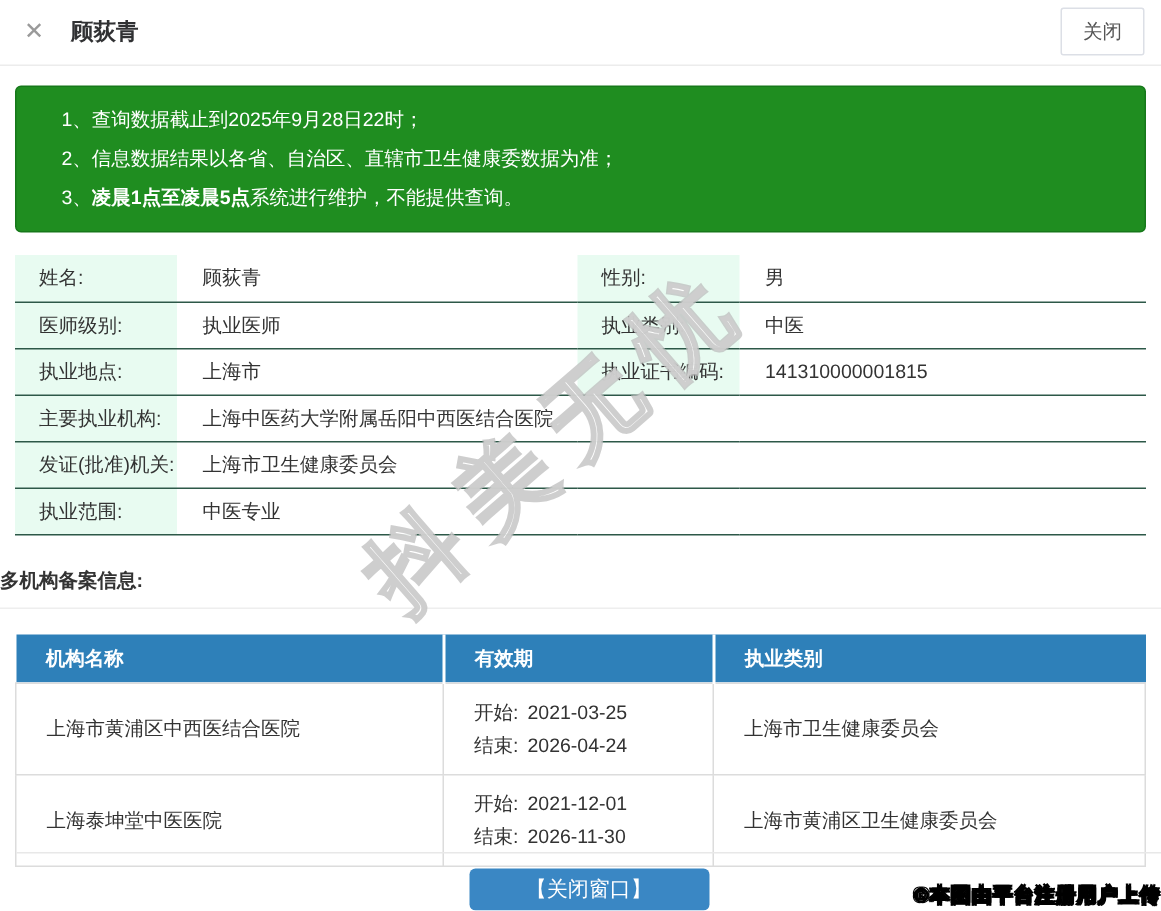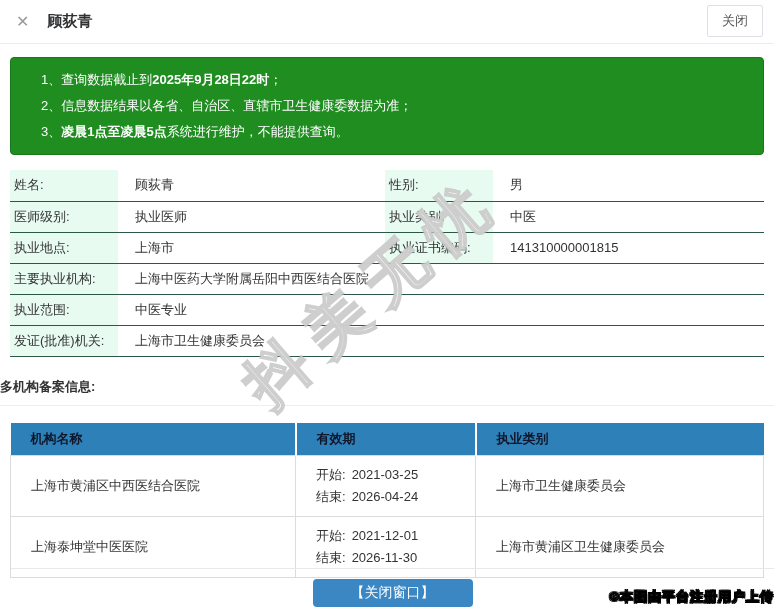--- a/index.html
+++ b/index.html
@@ -34,36 +34,36 @@
     color:#fff; padding:9px 10px 9px 30px; line-height:26px;
   }
   
   .info-table {
     width:754px; margin:15px 10px 0 10px;
     border-collapse:collapse; table-layout:fixed;
   }
   .info-table td { height:31px; vertical-align:middle; }
   .info-table tr { border-bottom:1px solid var(--row-border,#2d5848); }
   .info-table .lab {
-    background:var(--label-bg,#e8fbf1); padding-left:4px; color:#333;
+    background:var(--label-bg,#e8fbf1); padding-left:16px; color:#333;
   }
   .info-table .val { padding-left:17px; color:#333; }
   
   .filing-heading {
     text-align:left; font-weight:bold; margin-top:21px; color:#333;
   }
   .light-hr {
     border:none; border-top:1px solid #eeeeee; margin:9px 0 0 0;
   }
   .filing-table {
     width:754px; margin:17px 10px 0 10px;
     border-collapse:collapse; table-layout:fixed;
   }
   .filing-table th {
-    background:var(--table-header-blue,#2e80b9); color:#0f172a;
+    background:var(--table-header-blue,#2e80b9); color:#ffffff;
     font-weight:bold; text-align:left; padding:7px 0 7px 20px;
     border-right:2px solid #fff; font-size:13px;
   }
   .filing-table th:last-child { border-right:none; }
   .filing-table td {
     border:1px solid #dcdcdc; padding:8px 8px 8px 20px;
     vertical-align:middle; color:#333; background:#fff;
   }
   .validity-line { line-height:22px; white-space:nowrap; }
   .validity-line .vlab { margin-right:6px; }
@@ -101,21 +101,21 @@
 <body>
 
 <div class="topbar">
   <span class="x-icon">✕</span>
   <span class="page-title">顾荻青</span>
   <button class="close-btn">关闭</button>
 </div>
 
 <div class="notice">
   <div>
-      <div class="notice-line"><span>1、查询数据截止到</span><span style="font-weight: bold;">2025年9月28日22时</span><span>；</span></div>
+      <div class="notice-line"><span>1、查询数据截止到</span><span style="font-weight: normal;">2025年9月28日22时</span><span>；</span></div>
       <div class="notice-line"><span>2、信息数据结果以各省、自治区、直辖市卫生健康委数据为准；</span></div>
       <div class="notice-line"><span>3、</span><span style="font-weight: bold;">凌晨1点至凌晨5点</span><span>系统进行维护，不能提供查询。</span></div>
     </div>
 </div>
 
 <table class="info-table">
   <colgroup>
       <col style="width:108px">
       <col style="width:267px">
       <col style="width:108px">
@@ -138,26 +138,26 @@
         <td class="lab">执业地点:</td>
         <td class="val">上海市</td>
         <td class="lab">执业证书编码:</td>
         <td class="val">141310000001815</td>
       </tr>
       <tr>
         <td class="lab">主要执业机构:</td>
         <td class="val" colspan="3">上海中医药大学附属岳阳中西医结合医院</td>
       </tr>
       <tr>
+        <td class="lab">发证(批准)机关:</td>
+        <td class="val" colspan="3">上海市卫生健康委员会</td>
+      </tr>
+      <tr>
         <td class="lab">执业范围:</td>
         <td class="val" colspan="3">中医专业</td>
-      </tr>
-      <tr>
-        <td class="lab">发证(批准)机关:</td>
-        <td class="val" colspan="3">上海市卫生健康委员会</td>
       </tr>
     </tbody>
 </table>
 
 <div class="filing-heading">多机构备案信息:</div>
 <hr class="light-hr">
 
 <table class="filing-table">
   <colgroup>
       <col style="width:285px">

